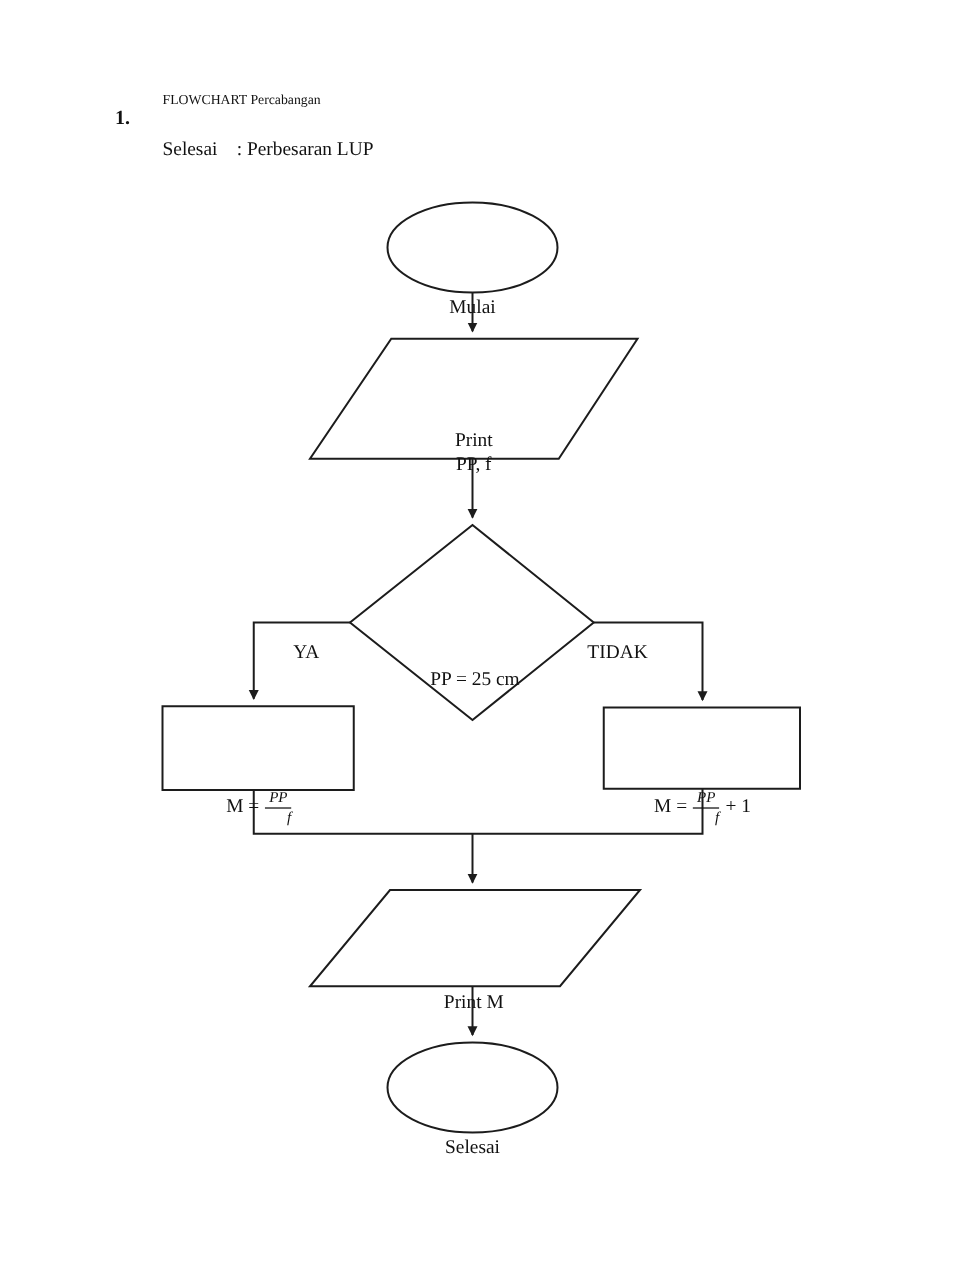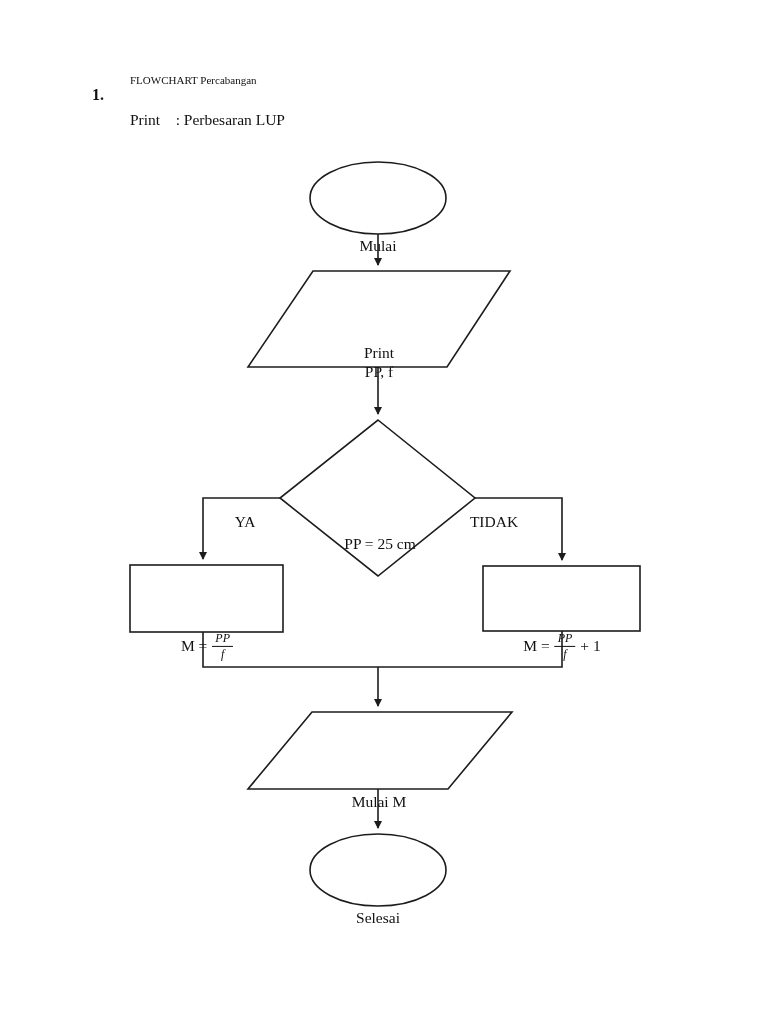--- a/index.html
+++ b/index.html
@@ -64,21 +64,21 @@
   .label-end       { left: 378px; top: 870px; }
   .formula {
     display: inline-flex;
     align-items: center;
     gap: 5px;
     font-size: 15.5px;
   }
   .fraction {
     display: inline-flex;
     flex-direction: column;
-    align-items: center;
+    align-items: flex-end;
     font-style: italic;
     font-size: 12px;
     line-height: 1.05;
     vertical-align: middle;
   }
   .fraction .numerator {
     border-bottom: 1.4px solid #111111;
     padding: 0 3px 1px 3px;
   }
   .fraction .denominator {
@@ -128,21 +128,21 @@
       <polygon points="312,712 512,712 448,789 248,789"></polygon>
 
       <line x1="378" y1="789" x2="378" y2="828" marker-end="url(#arrowhead)"></line>
 
       <ellipse cx="378" cy="870" rx="68" ry="36"></ellipse>
     </g>
   </svg>
 
   <div class="heading-number">1.</div>
   <div class="heading-title">FLOWCHART Percabangan</div>
-  <div class="subheading">Print    : Perbesaran LUP</div>
+  <div class="subheading">Selesai    : Perbesaran LUP</div>
 
   <div class="node-label label-start">Mulai</div>
 
   <div class="node-label label-read">
     <div>Print</div>
     <div>PP, f</div>
   </div>
 
   <div class="node-label label-decision">PP = 25 cm</div>
 
@@ -165,17 +165,17 @@
     <span class="formula">
       <span class="prefix">M =</span>
       <span class="fraction">
         <span class="numerator">PP</span>
         <span class="denominator">f</span>
       </span>
       <span class="suffix">+ 1</span>
     </span>
   </div>
 
-  <div class="node-label label-print">Mulai M</div>
+  <div class="node-label label-print">Print M</div>
 
   <div class="node-label label-end">Selesai</div>
 
 </div>
 
 </body></html>

